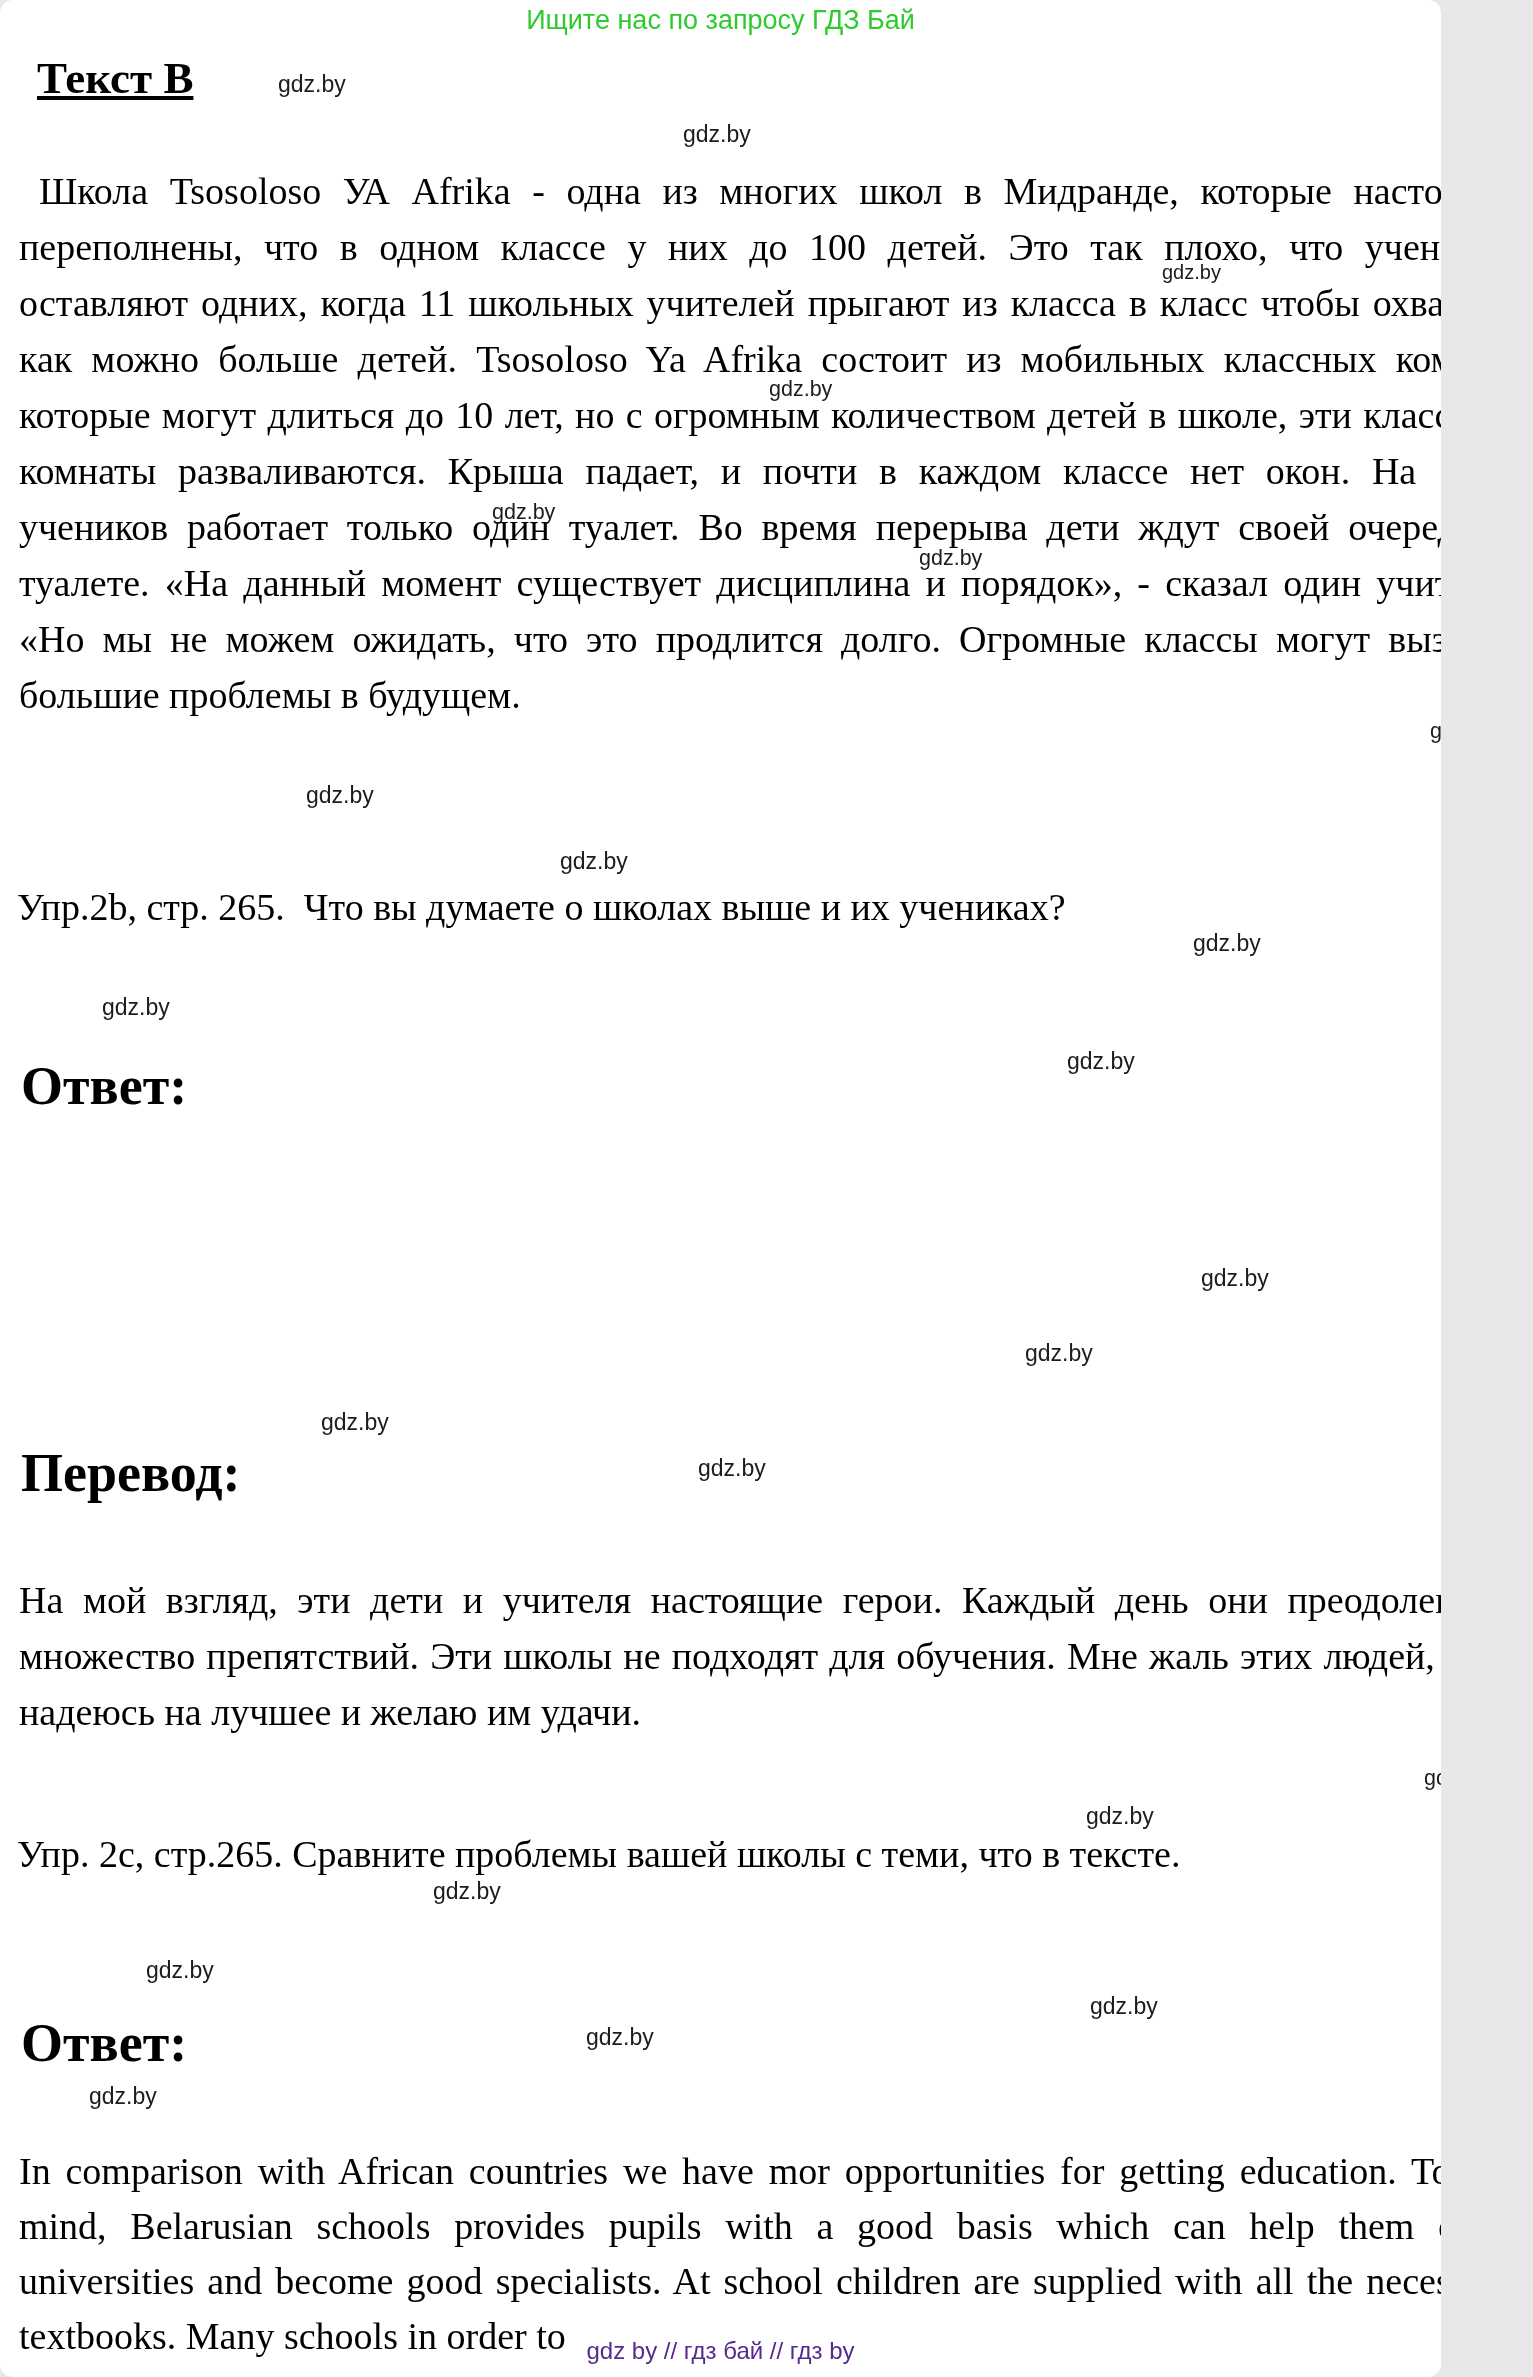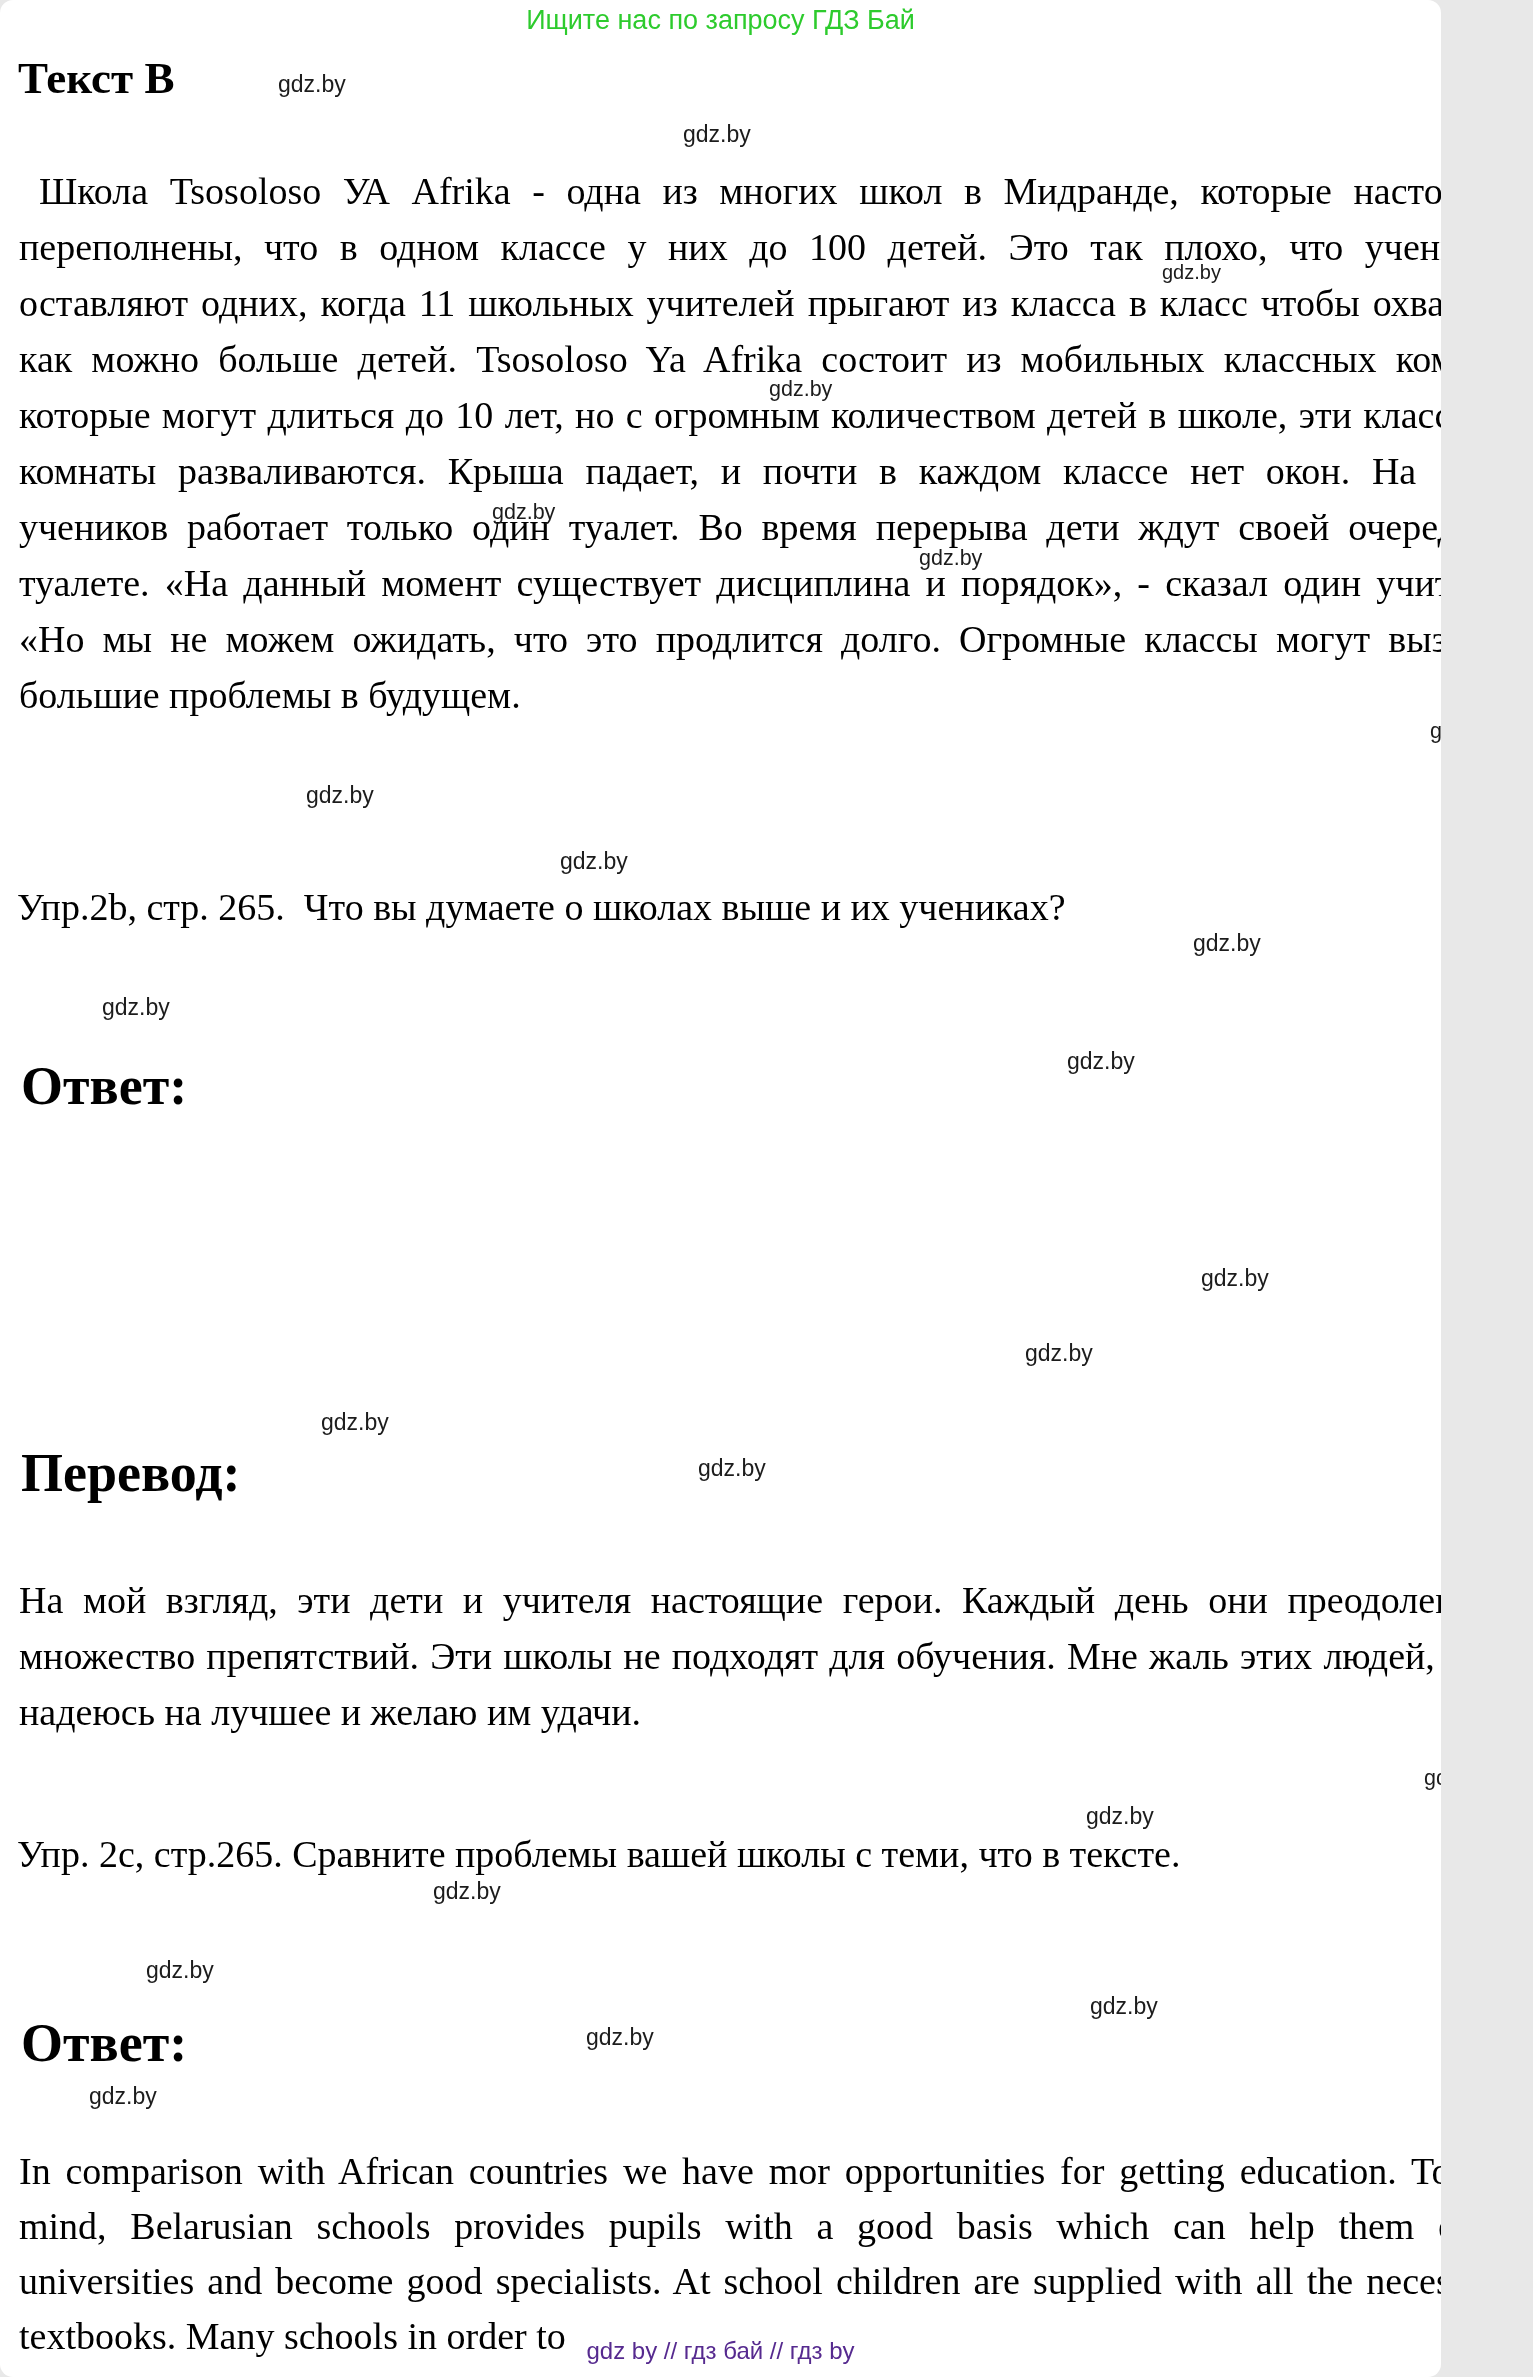--- a/index.html
+++ b/index.html
@@ -12,22 +12,22 @@
     color:#000;
     border-radius:13px;
   }
   .green-note{
     position:absolute;top:4.6px;left:0;width:100%;
     text-align:center;
     font-family:"Liberation Sans", sans-serif;
     font-size:27px;
   }
   .doc-title{
-    position:absolute;left:18px;top:52px;
-    font-size:45px;font-weight:bold;
+    position:absolute;left:37px;top:52px;
+    font-size:45px;font-weight:bold;text-decoration:underline;
   }
   .heading{
     position:absolute;left:21px;
     font-size:54px;font-weight:bold;
   }
   .body-text{
     position:absolute;left:19px;width:1495px;
     font-size:38px;
     text-align:justify;
   }

